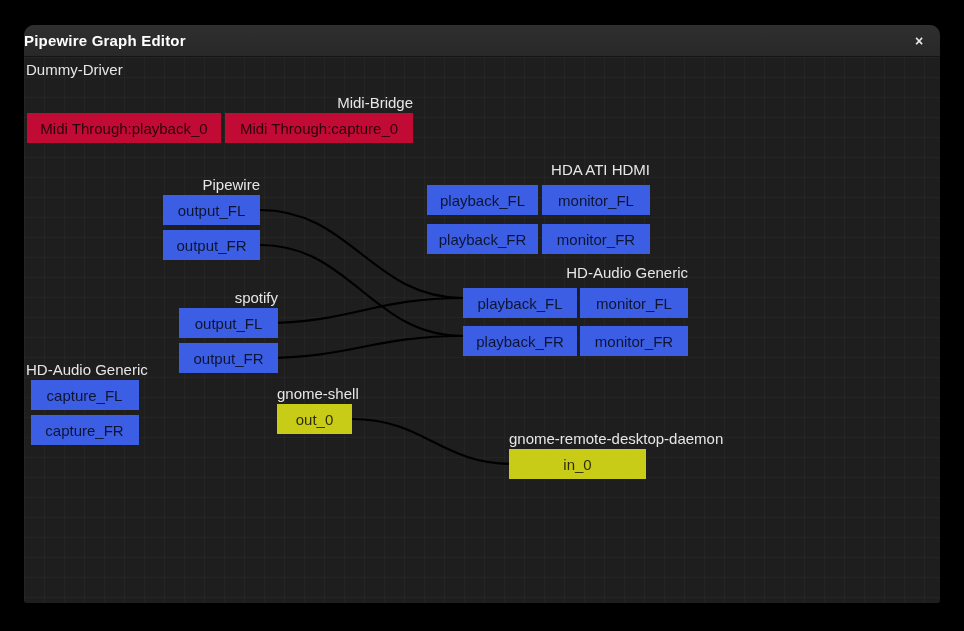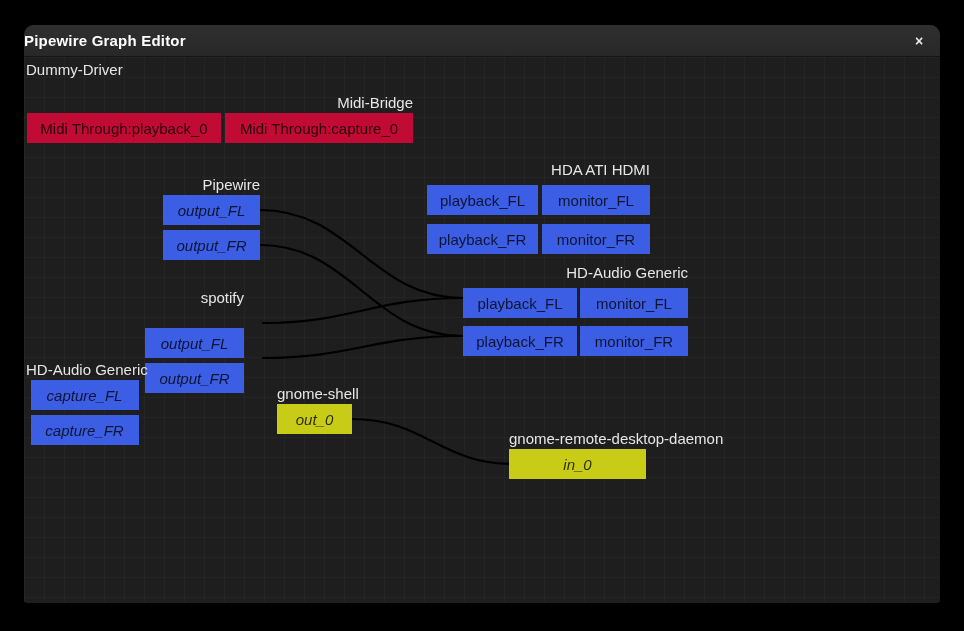--- a/index.html
+++ b/index.html
@@ -17,21 +17,21 @@
     background-image:
       linear-gradient(to right, rgba(255,255,255,0.028) 1px, transparent 1px),
       linear-gradient(to bottom, rgba(255,255,255,0.028) 1px, transparent 1px);
     background-size: 20px 20px; }
   #links { position: absolute; left: 0; top: 0; z-index: 1; }
   .node { position: absolute; z-index: 2; display: flex; flex-direction: column; }
   .node-label { color: #e6e6e6; font-size: 15px; text-align: right; white-space: nowrap;
     height: 19px; line-height: 19px; }
   .node-label.left { text-align: left; }
   .ports-row { display: flex; gap: 4px; margin-top: 1px; }
-  .ports-col { display: flex; flex-direction: column; gap: 5px; margin-top: 1px; font-style: italic; }
+  .ports-col { display: flex; flex-direction: column; gap: 5px; margin-top: 1px; }
   .ports-grid { display: grid; gap: 9px 4px; margin-top: 6px; }
   .port { height: 30px; border-radius: 0; display: flex; align-items: center;
     justify-content: center; font-size: 15px; color: rgba(0,0,0,0.78); cursor: pointer;
     white-space: nowrap; }
   .port.audio { background: #3c5ee5; }
   .port.midi  { background: #c20b34; }
   .port.video { background: #c9cc16; }
 </style>
 </head>
 <body>
@@ -84,21 +84,21 @@
     <div class="node" style="left:439px; top:206px;">
       <div class="node-label">HD-Audio Generic</div>
       <div class="ports-grid" style="grid-template-columns:114px 108px; gap:8px 3px;">
         <div class="port audio">playback_FL</div>
         <div class="port audio">monitor_FL</div>
         <div class="port audio">playback_FR</div>
         <div class="port audio">monitor_FR</div>
       </div>
     </div>
 
-    <div class="node" style="left:121px; top:231px; width:99px;gap:20px;">
+    <div class="node" style="left:155px; top:231px; width:99px;">
       <div class="node-label">spotify</div>
       <div class="ports-col">
         <div class="port audio">output_FL</div>
         <div class="port audio">output_FR</div>
       </div>
     </div>
 
     <div class="node" style="left:2px; top:303px; width:117px;">
       <div class="node-label">HD-Audio Generic</div>
       <div class="ports-col" style="width:108px; align-self:center;">

